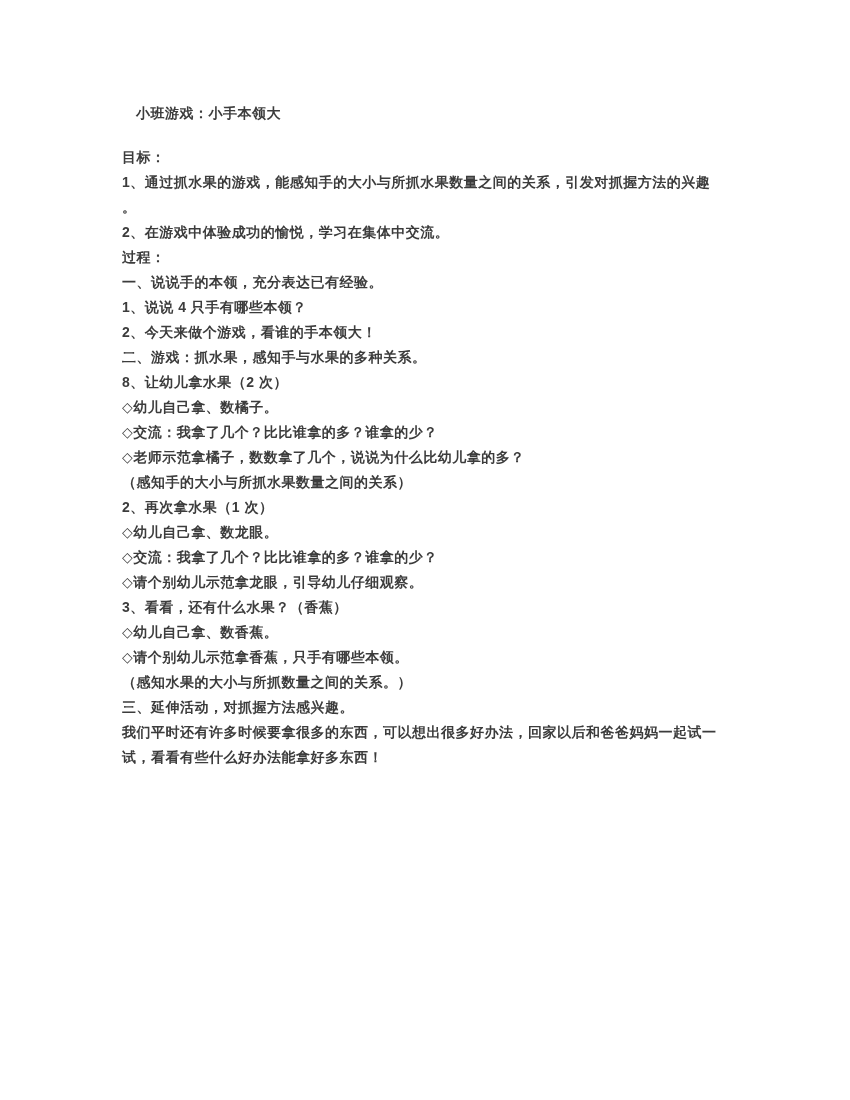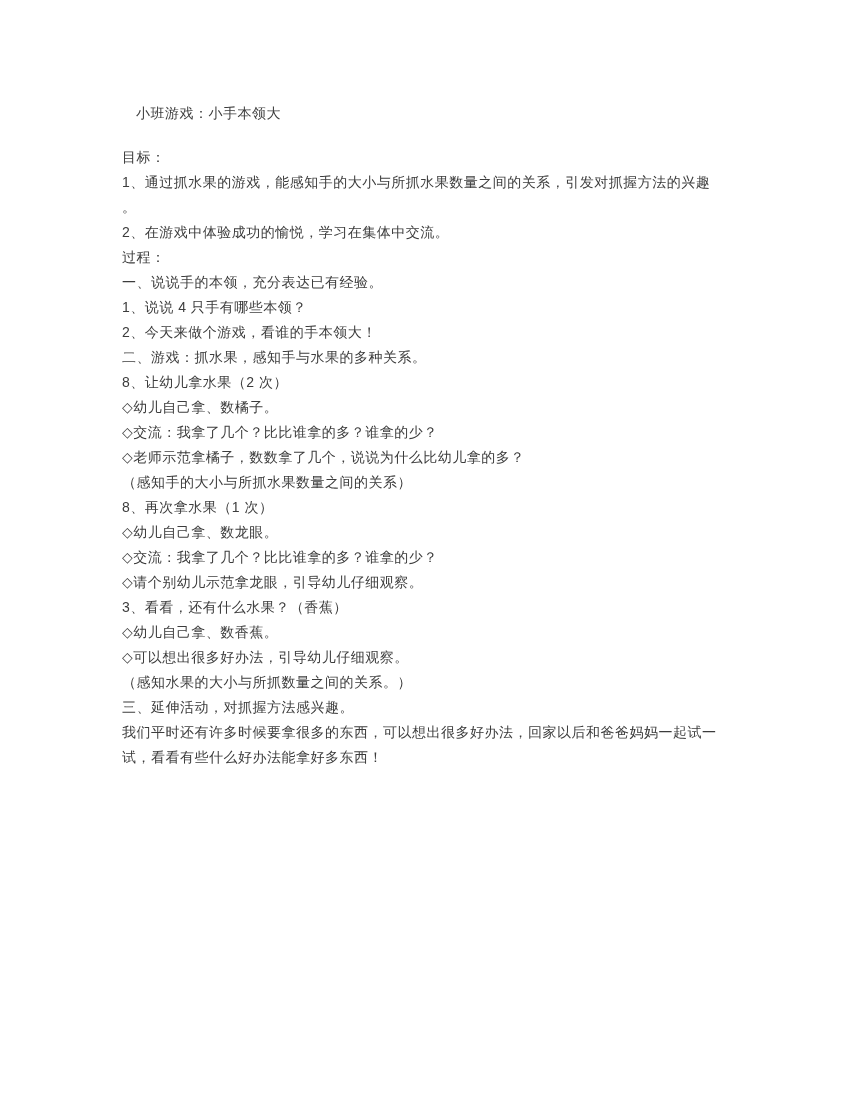--- a/index.html
+++ b/index.html
@@ -8,20 +8,21 @@
     height: 1100px;
     background: #ffffff;
     font-family: "Liberation Sans", "DejaVu Sans", sans-serif;
   }
   .page {
     position: relative;
     width: 850px;
     height: 1100px;
     background: #ffffff;
     overflow: hidden;
+    font-weight: bold;
   }
   .content {
     position: absolute;
     left: 122px;
     top: 101px;
     width: 640px;
     color: #3c3c3c;
   }
   .line {
     font-size: 14px;
@@ -52,25 +53,25 @@
     <div class="line">过程：</div>
     <div class="line">一、说说手的本领，充分表达已有经验。</div>
     <div class="line">1、说说 4 只手有哪些本领？</div>
     <div class="line">2、今天来做个游戏，看谁的手本领大！</div>
     <div class="line">二、游戏：抓水果，感知手与水果的多种关系。</div>
     <div class="line">8、让幼儿拿水果（2 次）</div>
     <div class="line">◇幼儿自己拿、数橘子。</div>
     <div class="line">◇交流：我拿了几个？比比谁拿的多？谁拿的少？</div>
     <div class="line">◇老师示范拿橘子，数数拿了几个，说说为什么比幼儿拿的多？</div>
     <div class="line">（感知手的大小与所抓水果数量之间的关系）</div>
-    <div class="line">8、再次拿水果（1 次）</div>
+    <div class="line">2、再次拿水果（1 次）</div>
     <div class="line">◇幼儿自己拿、数龙眼。</div>
     <div class="line">◇交流：我拿了几个？比比谁拿的多？谁拿的少？</div>
     <div class="line">◇请个别幼儿示范拿龙眼，引导幼儿仔细观察。</div>
     <div class="line">3、看看，还有什么水果？（香蕉）</div>
     <div class="line">◇幼儿自己拿、数香蕉。</div>
-    <div class="line">◇可以想出很多好办法，引导幼儿仔细观察。</div>
+    <div class="line">◇请个别幼儿示范拿香蕉，只手有哪些本领。</div>
     <div class="line">（感知水果的大小与所抓数量之间的关系。）</div>
     <div class="line">三、延伸活动，对抓握方法感兴趣。</div>
     <div class="line">我们平时还有许多时候要拿很多的东西，可以想出很多好办法，回家以后和爸爸妈妈一起试一</div>
     <div class="line">试，看看有些什么好办法能拿好多东西！</div>
   </div>
 </div>
 
 </body></html>

